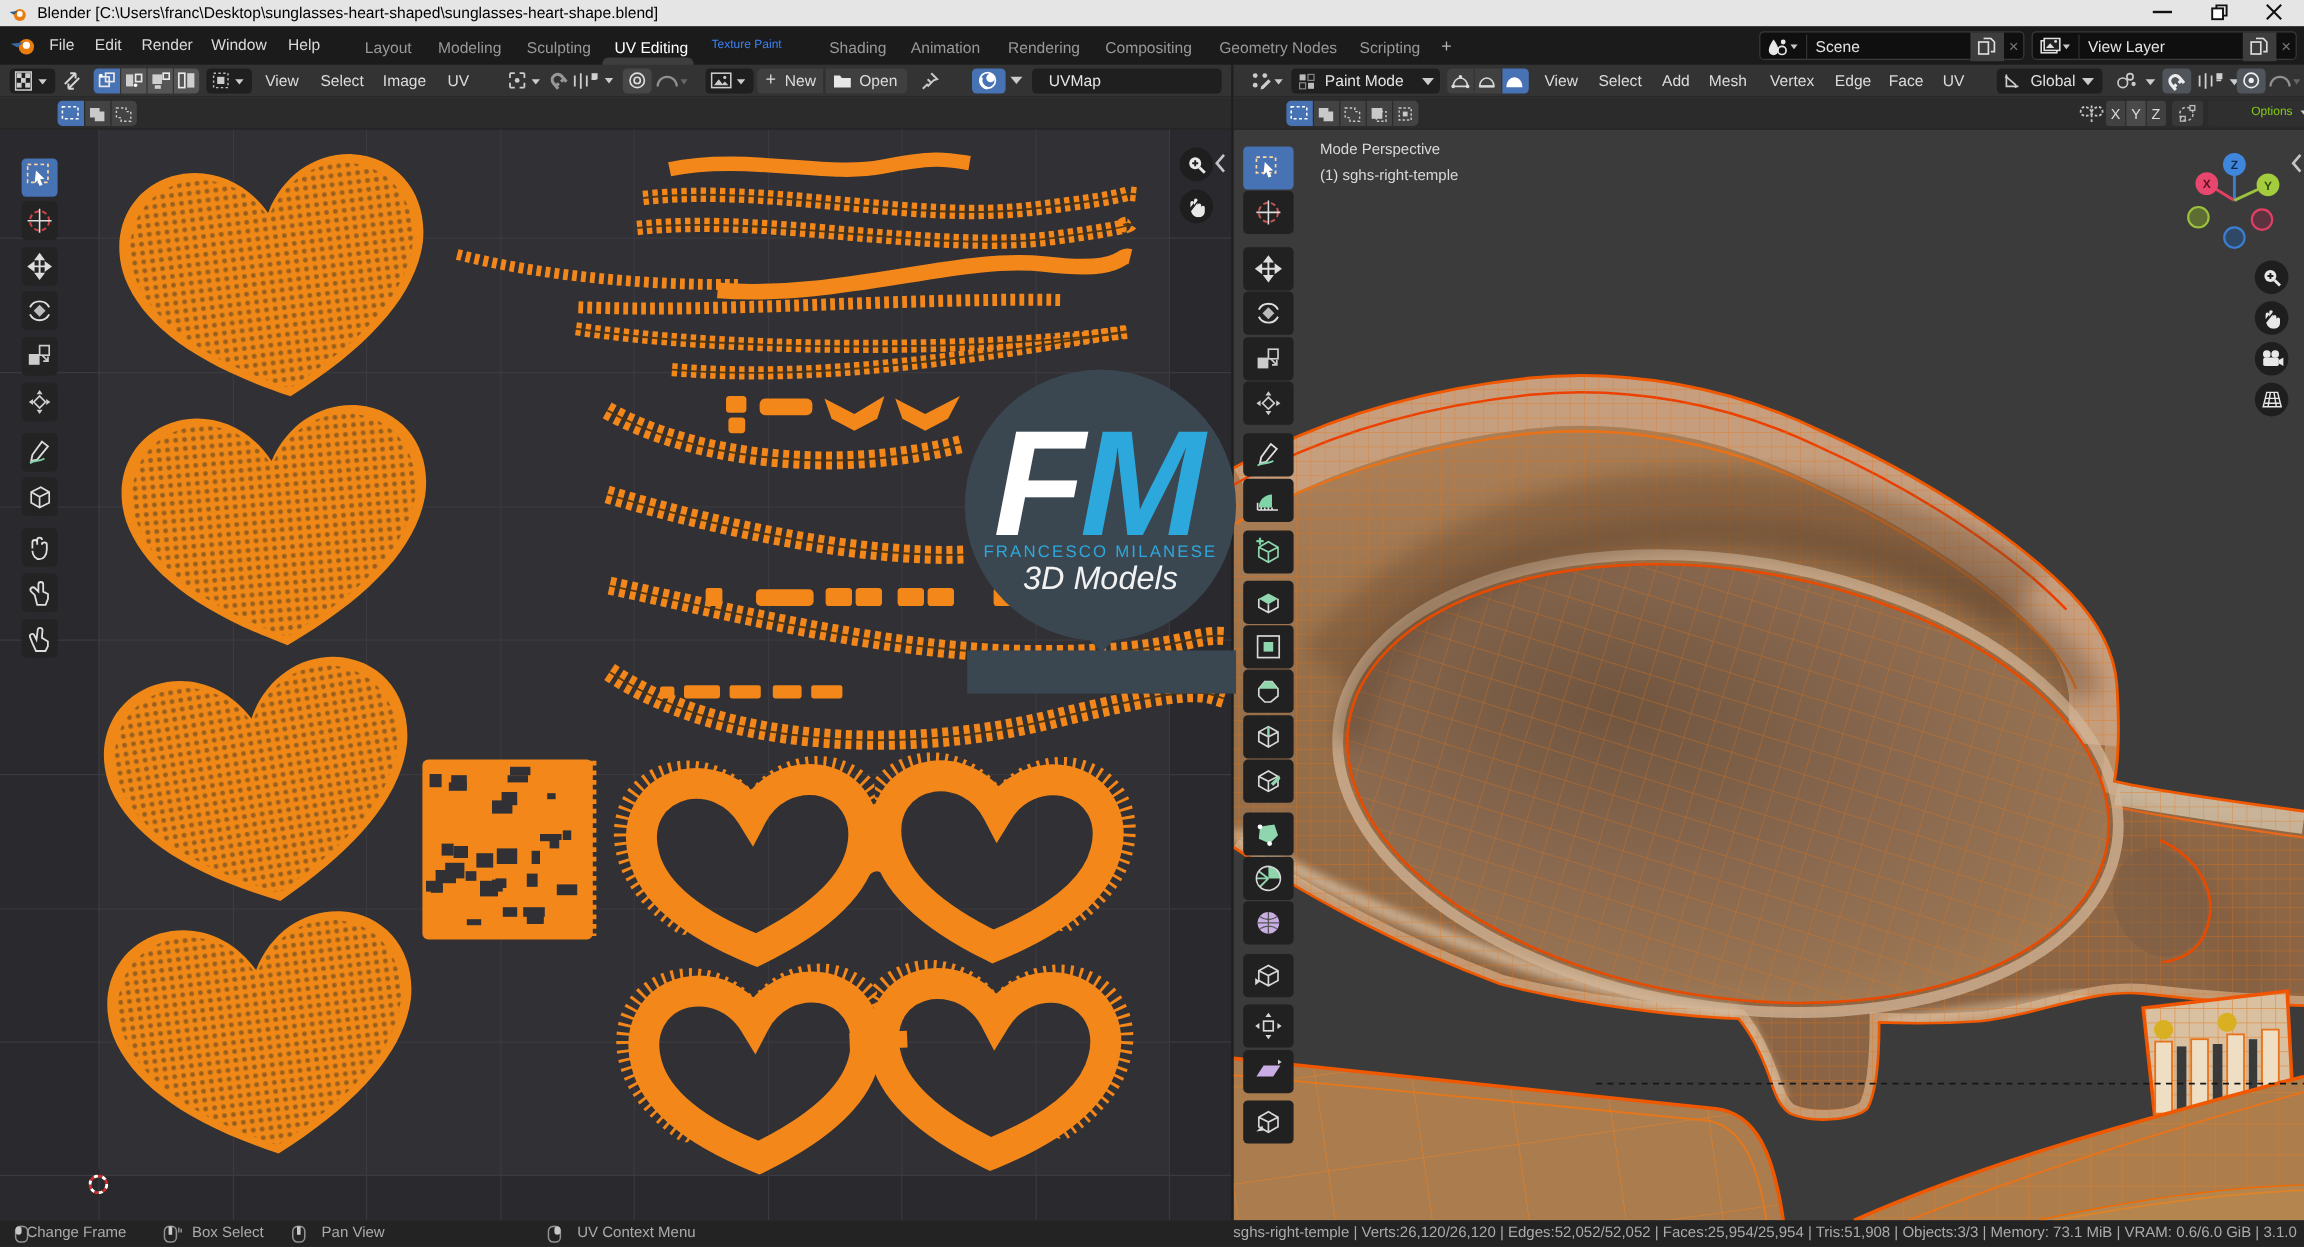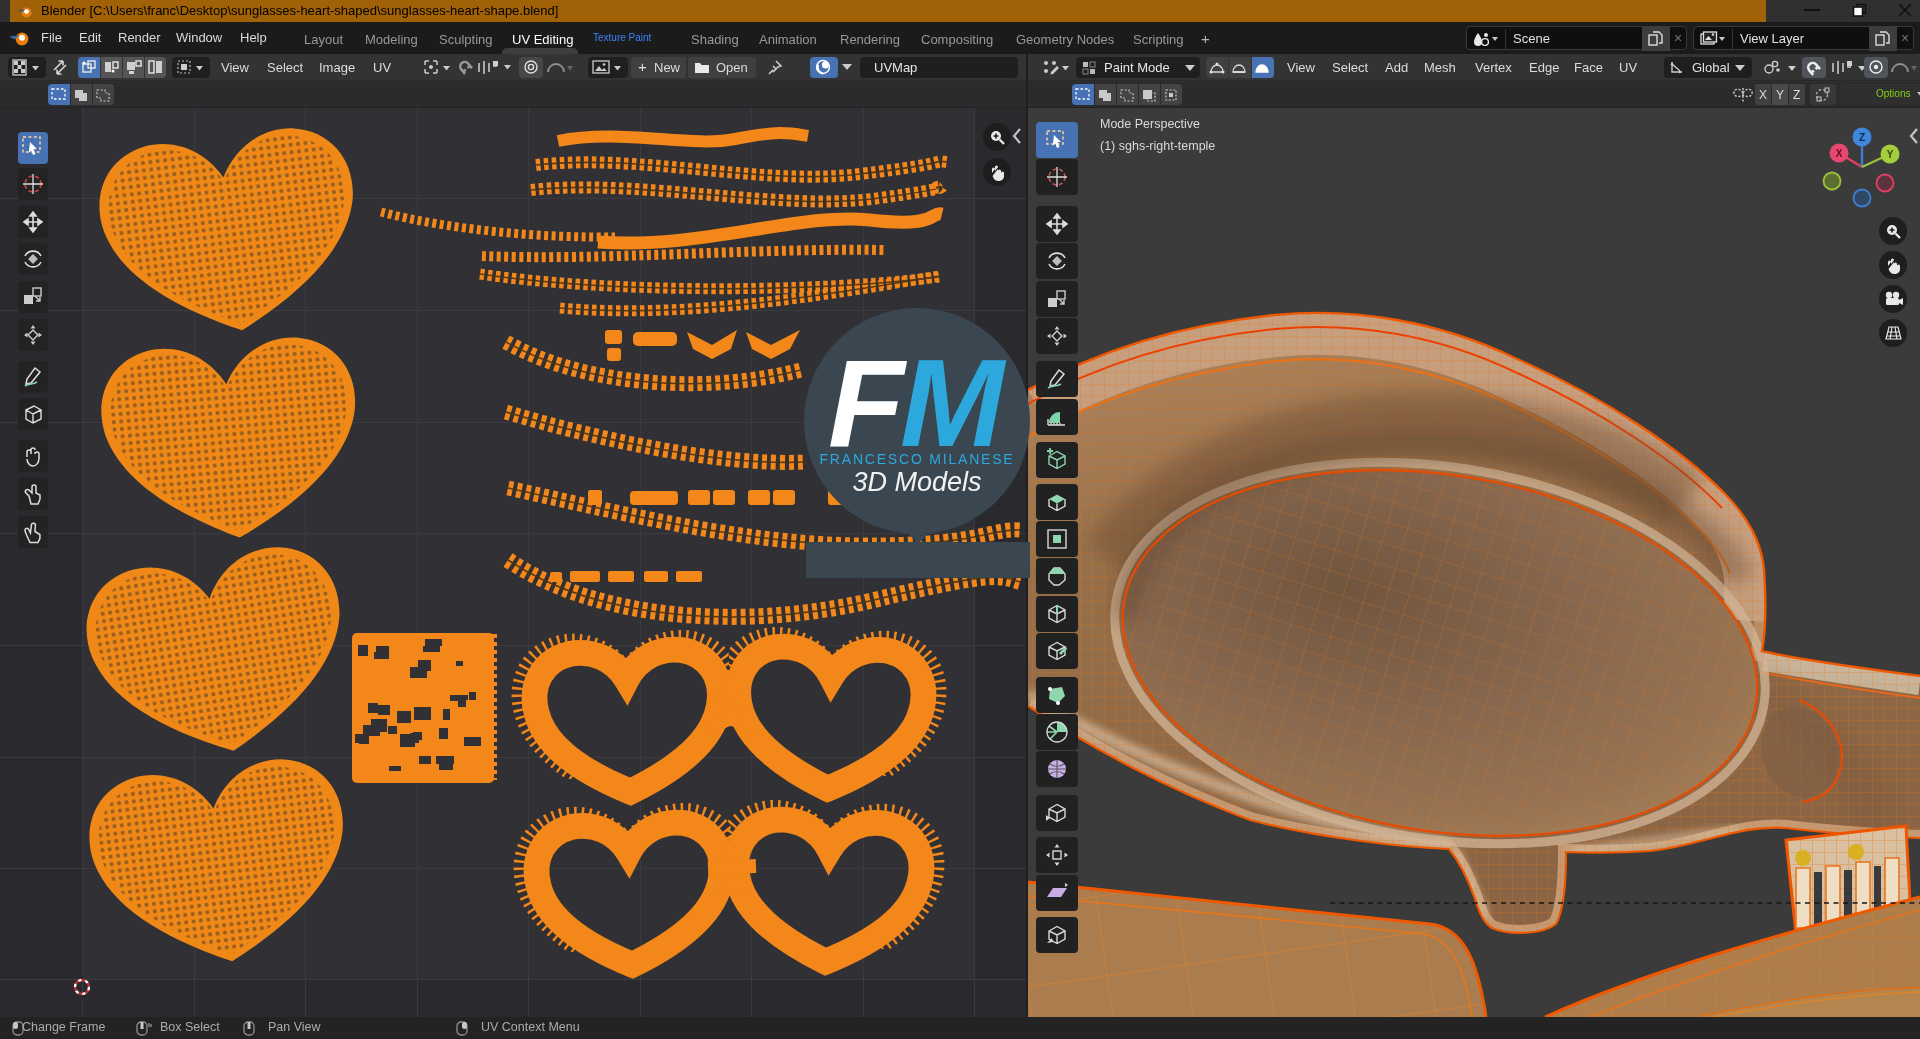--- a/index.html
+++ b/index.html
@@ -1,21 +1,21 @@
 <!DOCTYPE html>
 <html><head><meta charset="utf-8"><style>
 *{margin:0;padding:0;box-sizing:border-box}
 html,body{width:1920px;height:1039px;overflow:hidden;background:#303030;font-family:"Liberation Sans",sans-serif}
 .abs{position:absolute}
 #page{position:relative;width:1920px;height:1039px}
 .t{position:absolute;white-space:nowrap}
 </style></head><body>
 <div id="page">
 
-<div class="abs" style="left:10px;top:0;width:1756px;height:22px;background:#a16207">
+<div class="abs" style="left:0;top:0;width:1920px;height:22px;background:#e5e5e5">
  <svg class="abs" style="left:7px;top:4px" width="15" height="15" viewBox="0 0 15 15">
   <circle cx="9.5" cy="8.5" r="5" fill="#e87d0d"></circle>
         <circle cx="9.5" cy="7.6" r="2.4" fill="#fff"></circle>
   <path d="M1,6 L8,5.2 L4.5,8.2 Z" fill="#2d5b8a"></path>
       </svg>
  <div class="t" style="left:31px;top:3px;font-size:13px;color:#000">Blender [C:\Users\franc\Desktop\sunglasses-heart-shaped\sunglasses-heart-shape.blend]</div>
  <div class="t" style="left:1794px;top:9px;width:16px;height:2px;background:#111"></div>
  <svg class="abs" style="left:1842px;top:3px" width="15" height="15" viewBox="0 0 15 15">
   <rect x="1.5" y="4" width="9" height="9" fill="#fff" stroke="#111" stroke-width="1.6"></rect>
   <path d="M5,4 V1.5 H13.5 V10 H10.5" fill="none" stroke="#111" stroke-width="1.6"></path>
@@ -855,14 +855,15 @@
  <svg class="abs" style="left:243px;top:4px" width="12" height="15" viewBox="0 0 12 15">
   <rect x="1" y="1" width="10" height="13" rx="4" fill="none" stroke="#909090" stroke-width="1.3"></rect>
   <rect x="4.5" y="1" width="3" height="7" fill="#c8c8c8"></rect>
       </svg>
  <div class="t" style="left:268px;top:3px;font-size:12.5px;color:#ababab">Pan View</div>
  <svg class="abs" style="left:456px;top:4px" width="12" height="15" viewBox="0 0 12 15">
   <rect x="1" y="1" width="10" height="13" rx="4" fill="none" stroke="#909090" stroke-width="1.3"></rect>
   <rect x="6" y="1" width="5" height="7" rx="2.5" fill="#c8c8c8"></rect>
       </svg>
  <div class="t" style="left:481px;top:3px;font-size:12.5px;color:#ababab">UV Context Menu</div>
+ <div class="t" style="right:6px;top:3px;font-size:12.5px;color:#ababab;position:absolute">sghs-right-temple | Verts:26,120/26,120 | Edges:52,052/52,052 | Faces:25,954/25,954 | Tris:51,908 | Objects:3/3 | Memory: 73.1 MiB | VRAM: 0.6/6.0 GiB | 3.1.0</div>
 </div>
 
 </div>
 </body></html>

